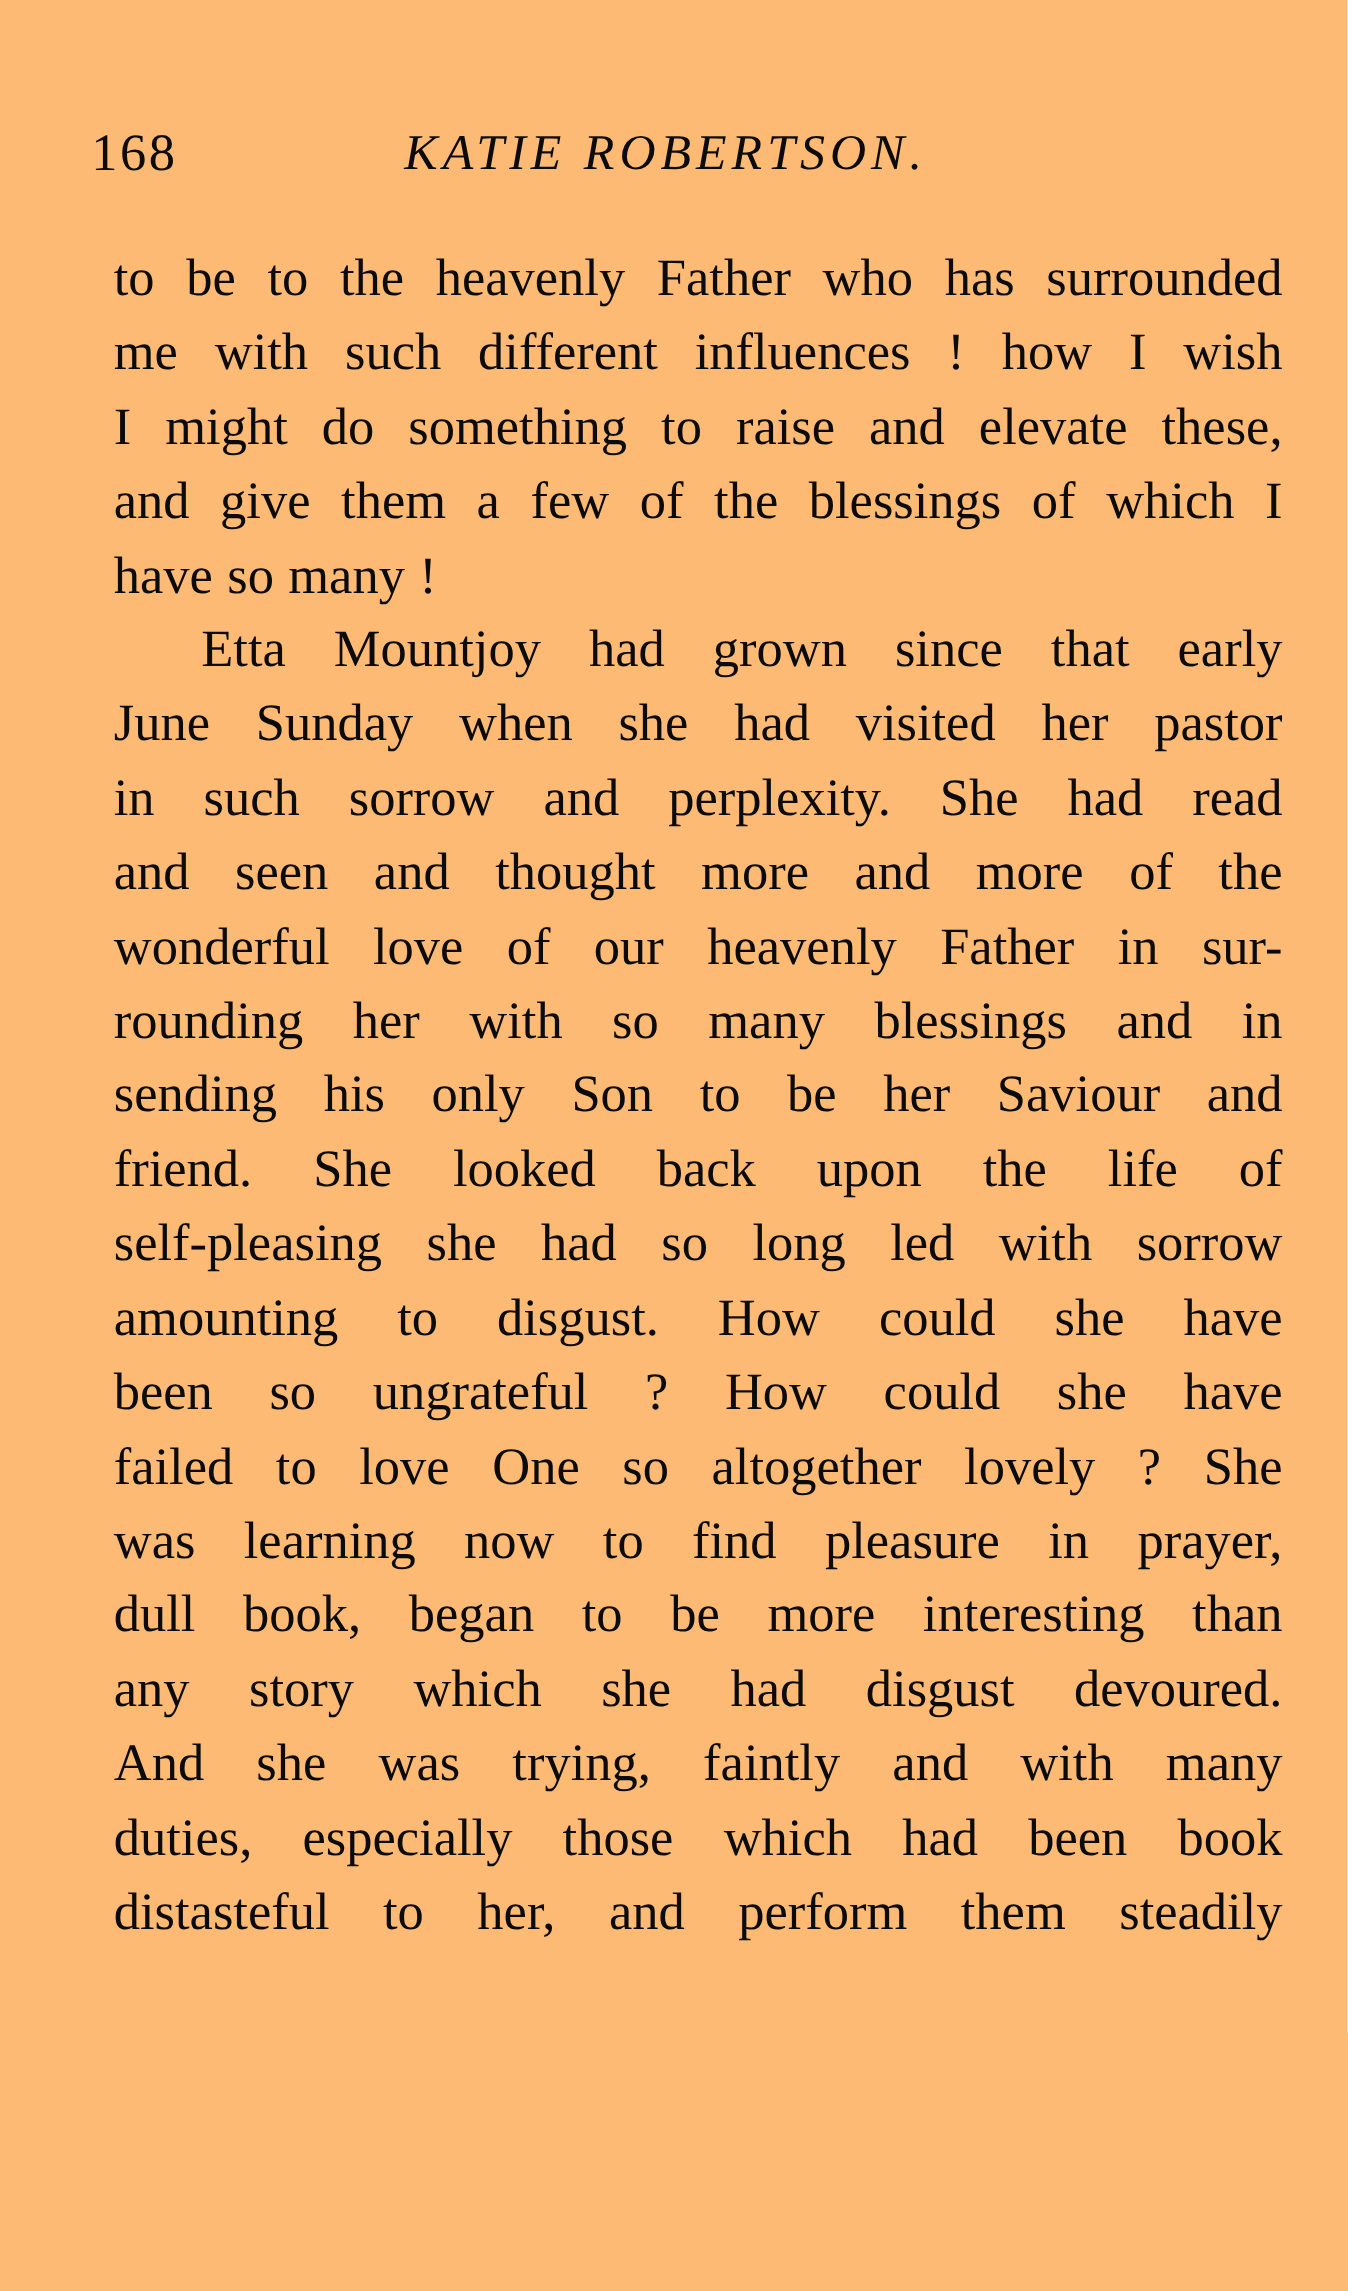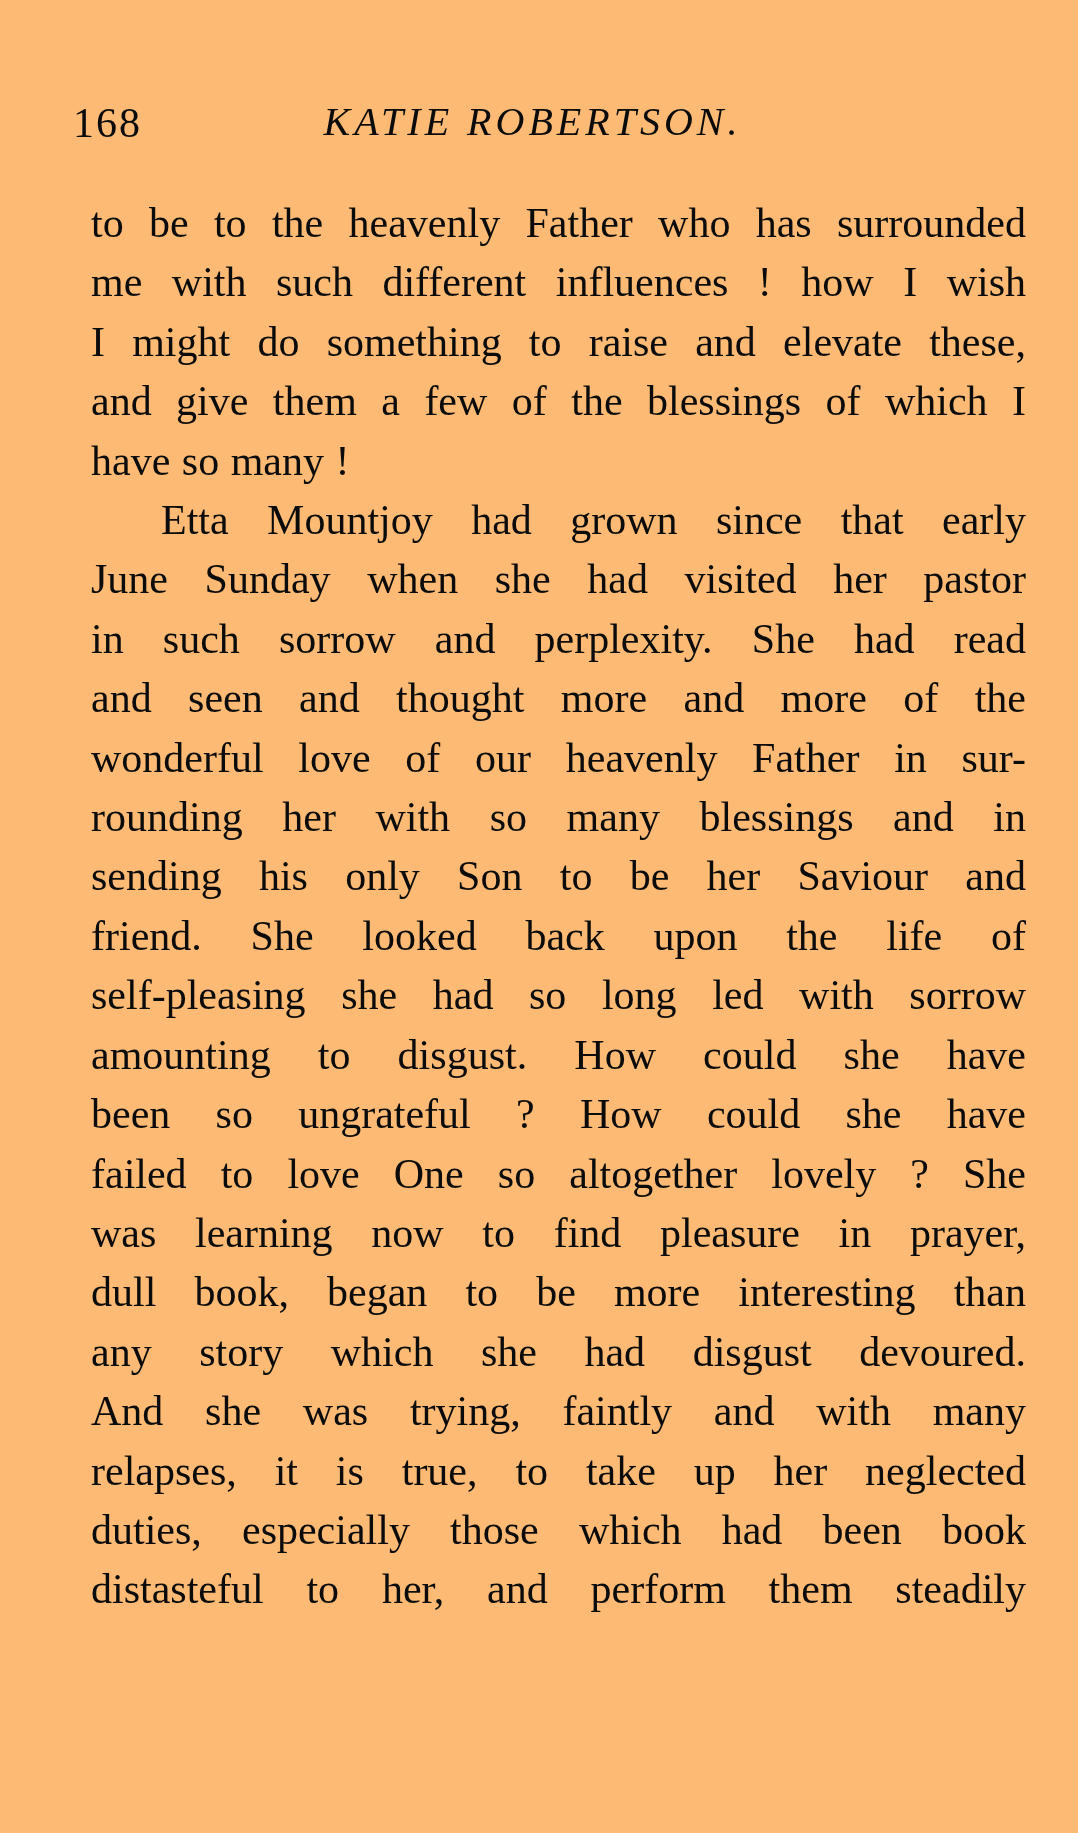--- a/index.html
+++ b/index.html
@@ -87,17 +87,16 @@
       <div class="line">sending his only Son to be her Saviour and</div>
       <div class="line">friend. She looked back upon the life of</div>
       <div class="line">self-pleasing she had so long led with sorrow</div>
       <div class="line">amounting to disgust. How could she have</div>
       <div class="line">been so ungrateful ? How could she have</div>
       <div class="line">failed to love One so altogether lovely ? She</div>
       <div class="line">was learning now to find pleasure in prayer,</div>
       <div class="line">dull book, began to be more interesting than</div>
       <div class="line">any story which she had disgust devoured.</div>
       <div class="line">And she was trying, faintly and with many</div>
-      <div class="line">relapses, it is true, to take up her neglected</div>
       <div class="line">duties, especially those which had been book</div>
       <div class="line">distasteful to her, and perform them steadily</div>
     </div>
 </div>
 
 </body></html>

